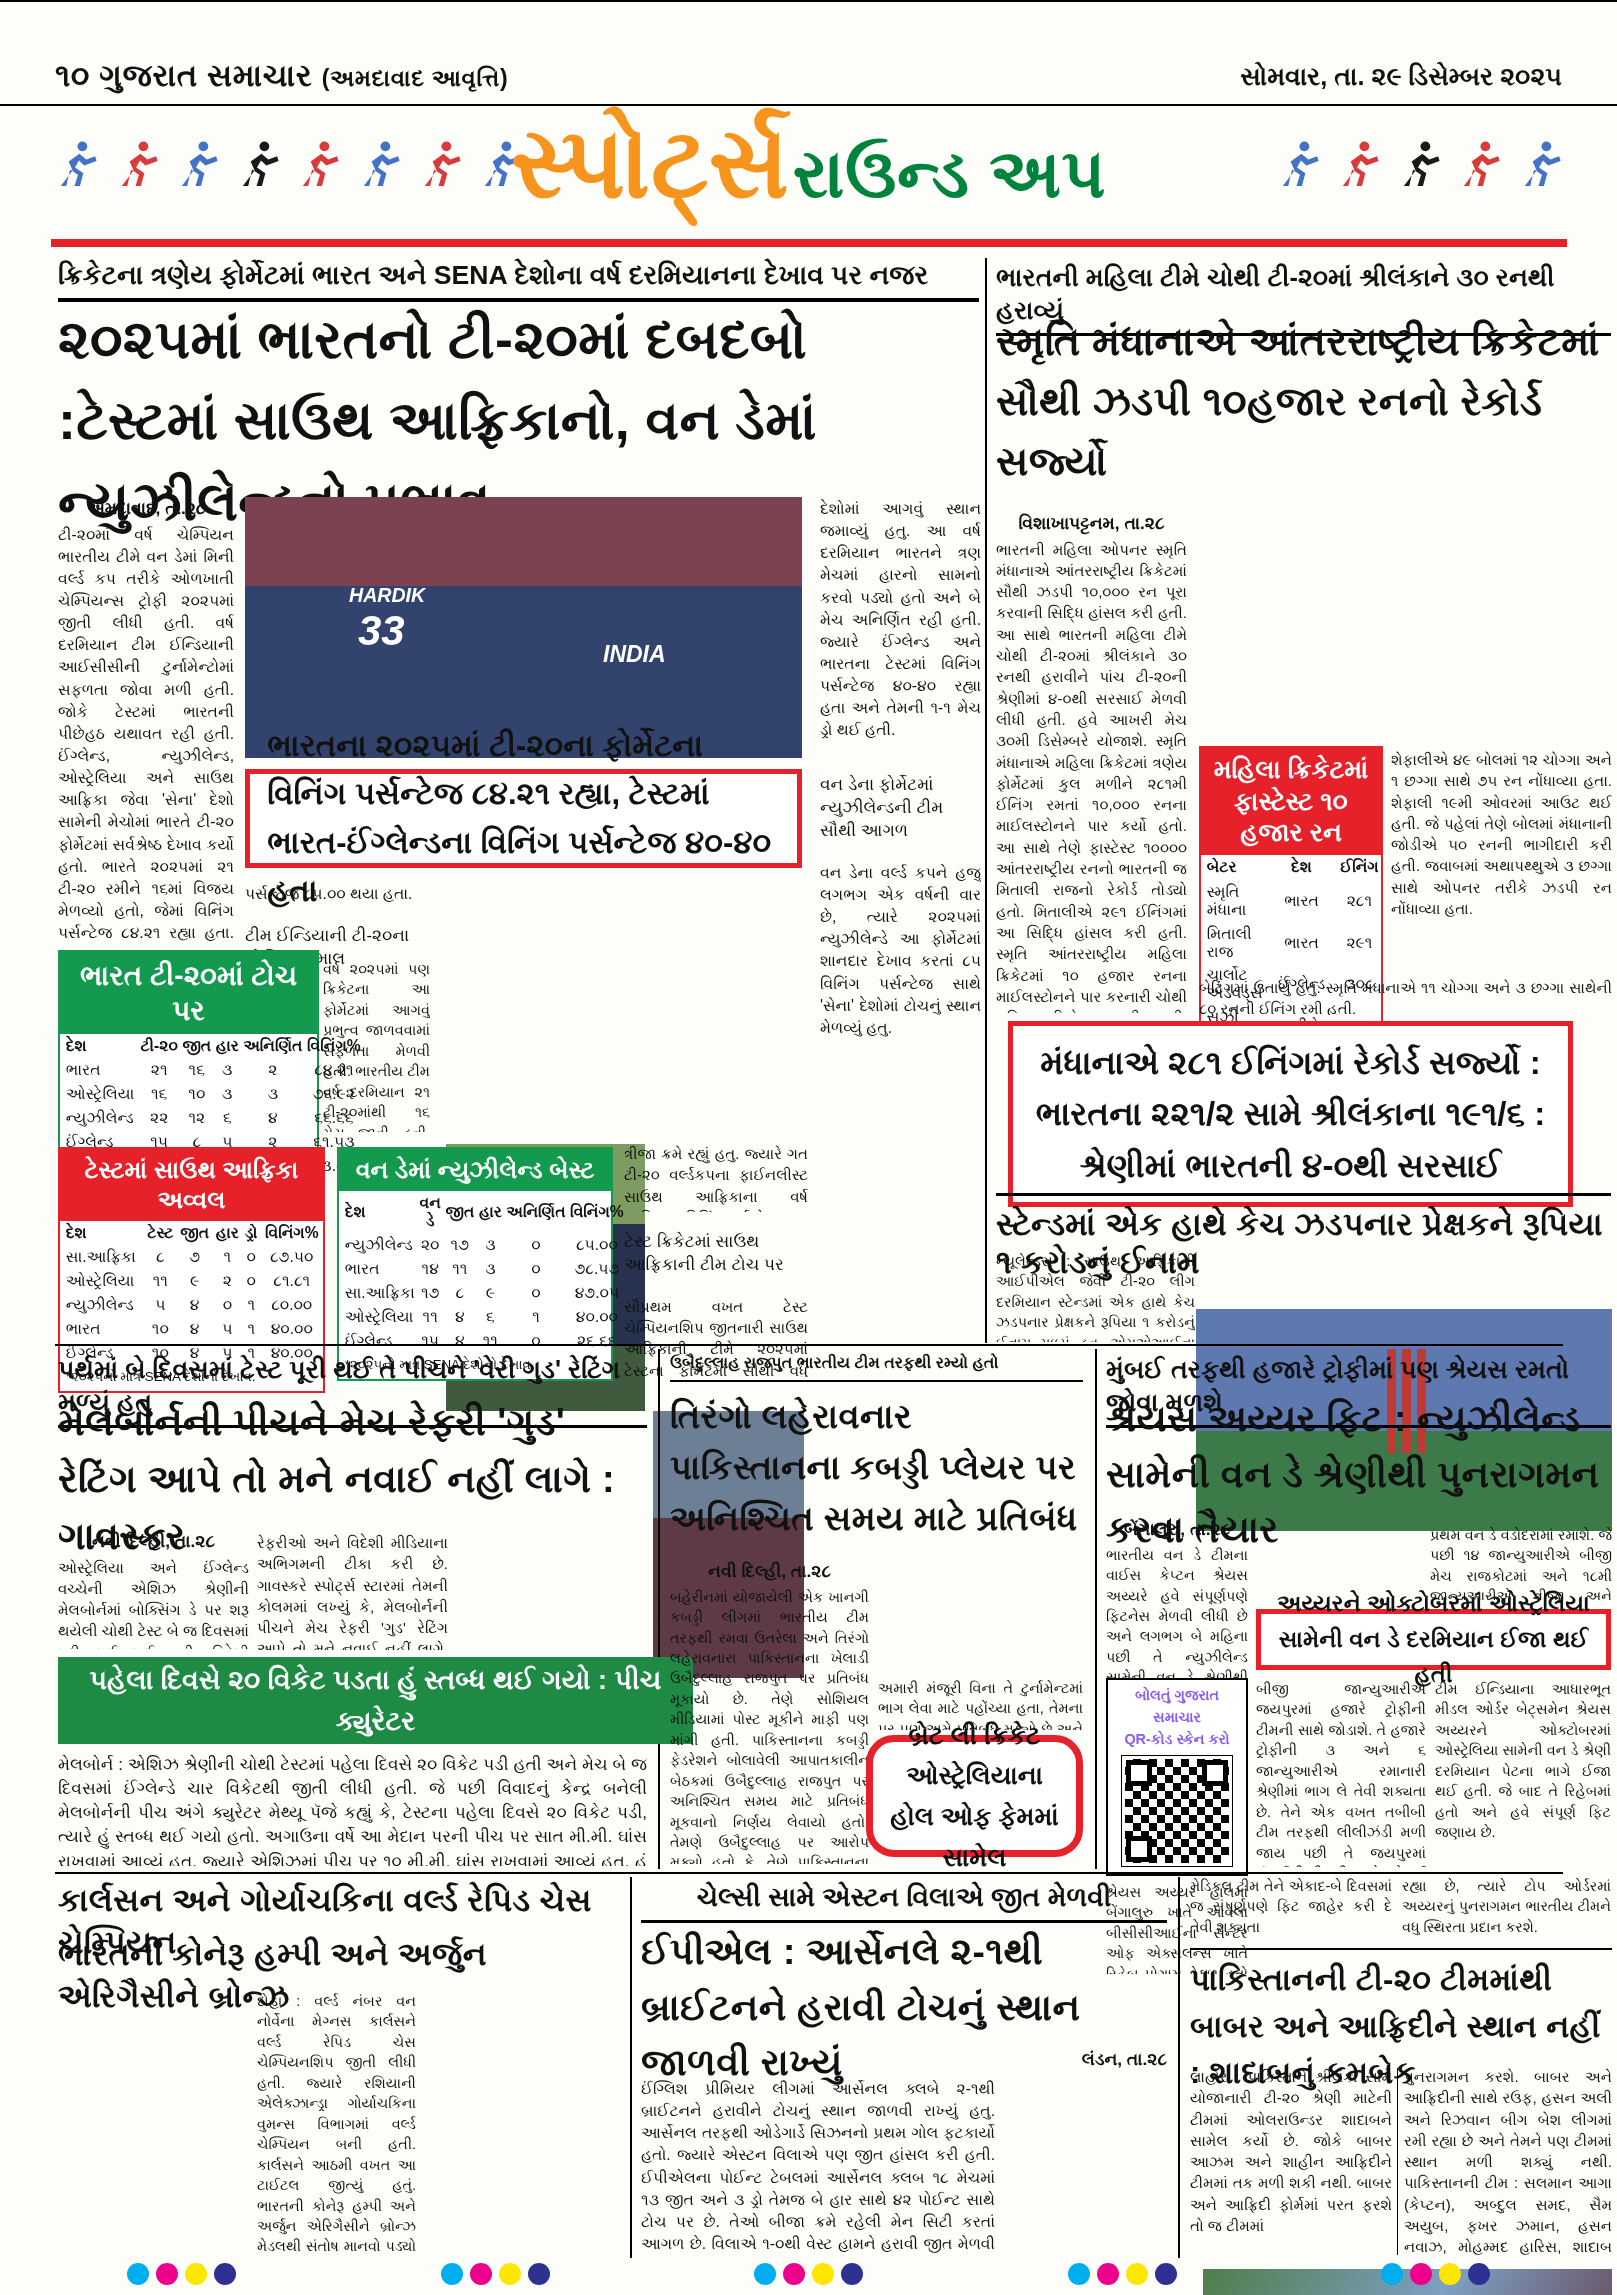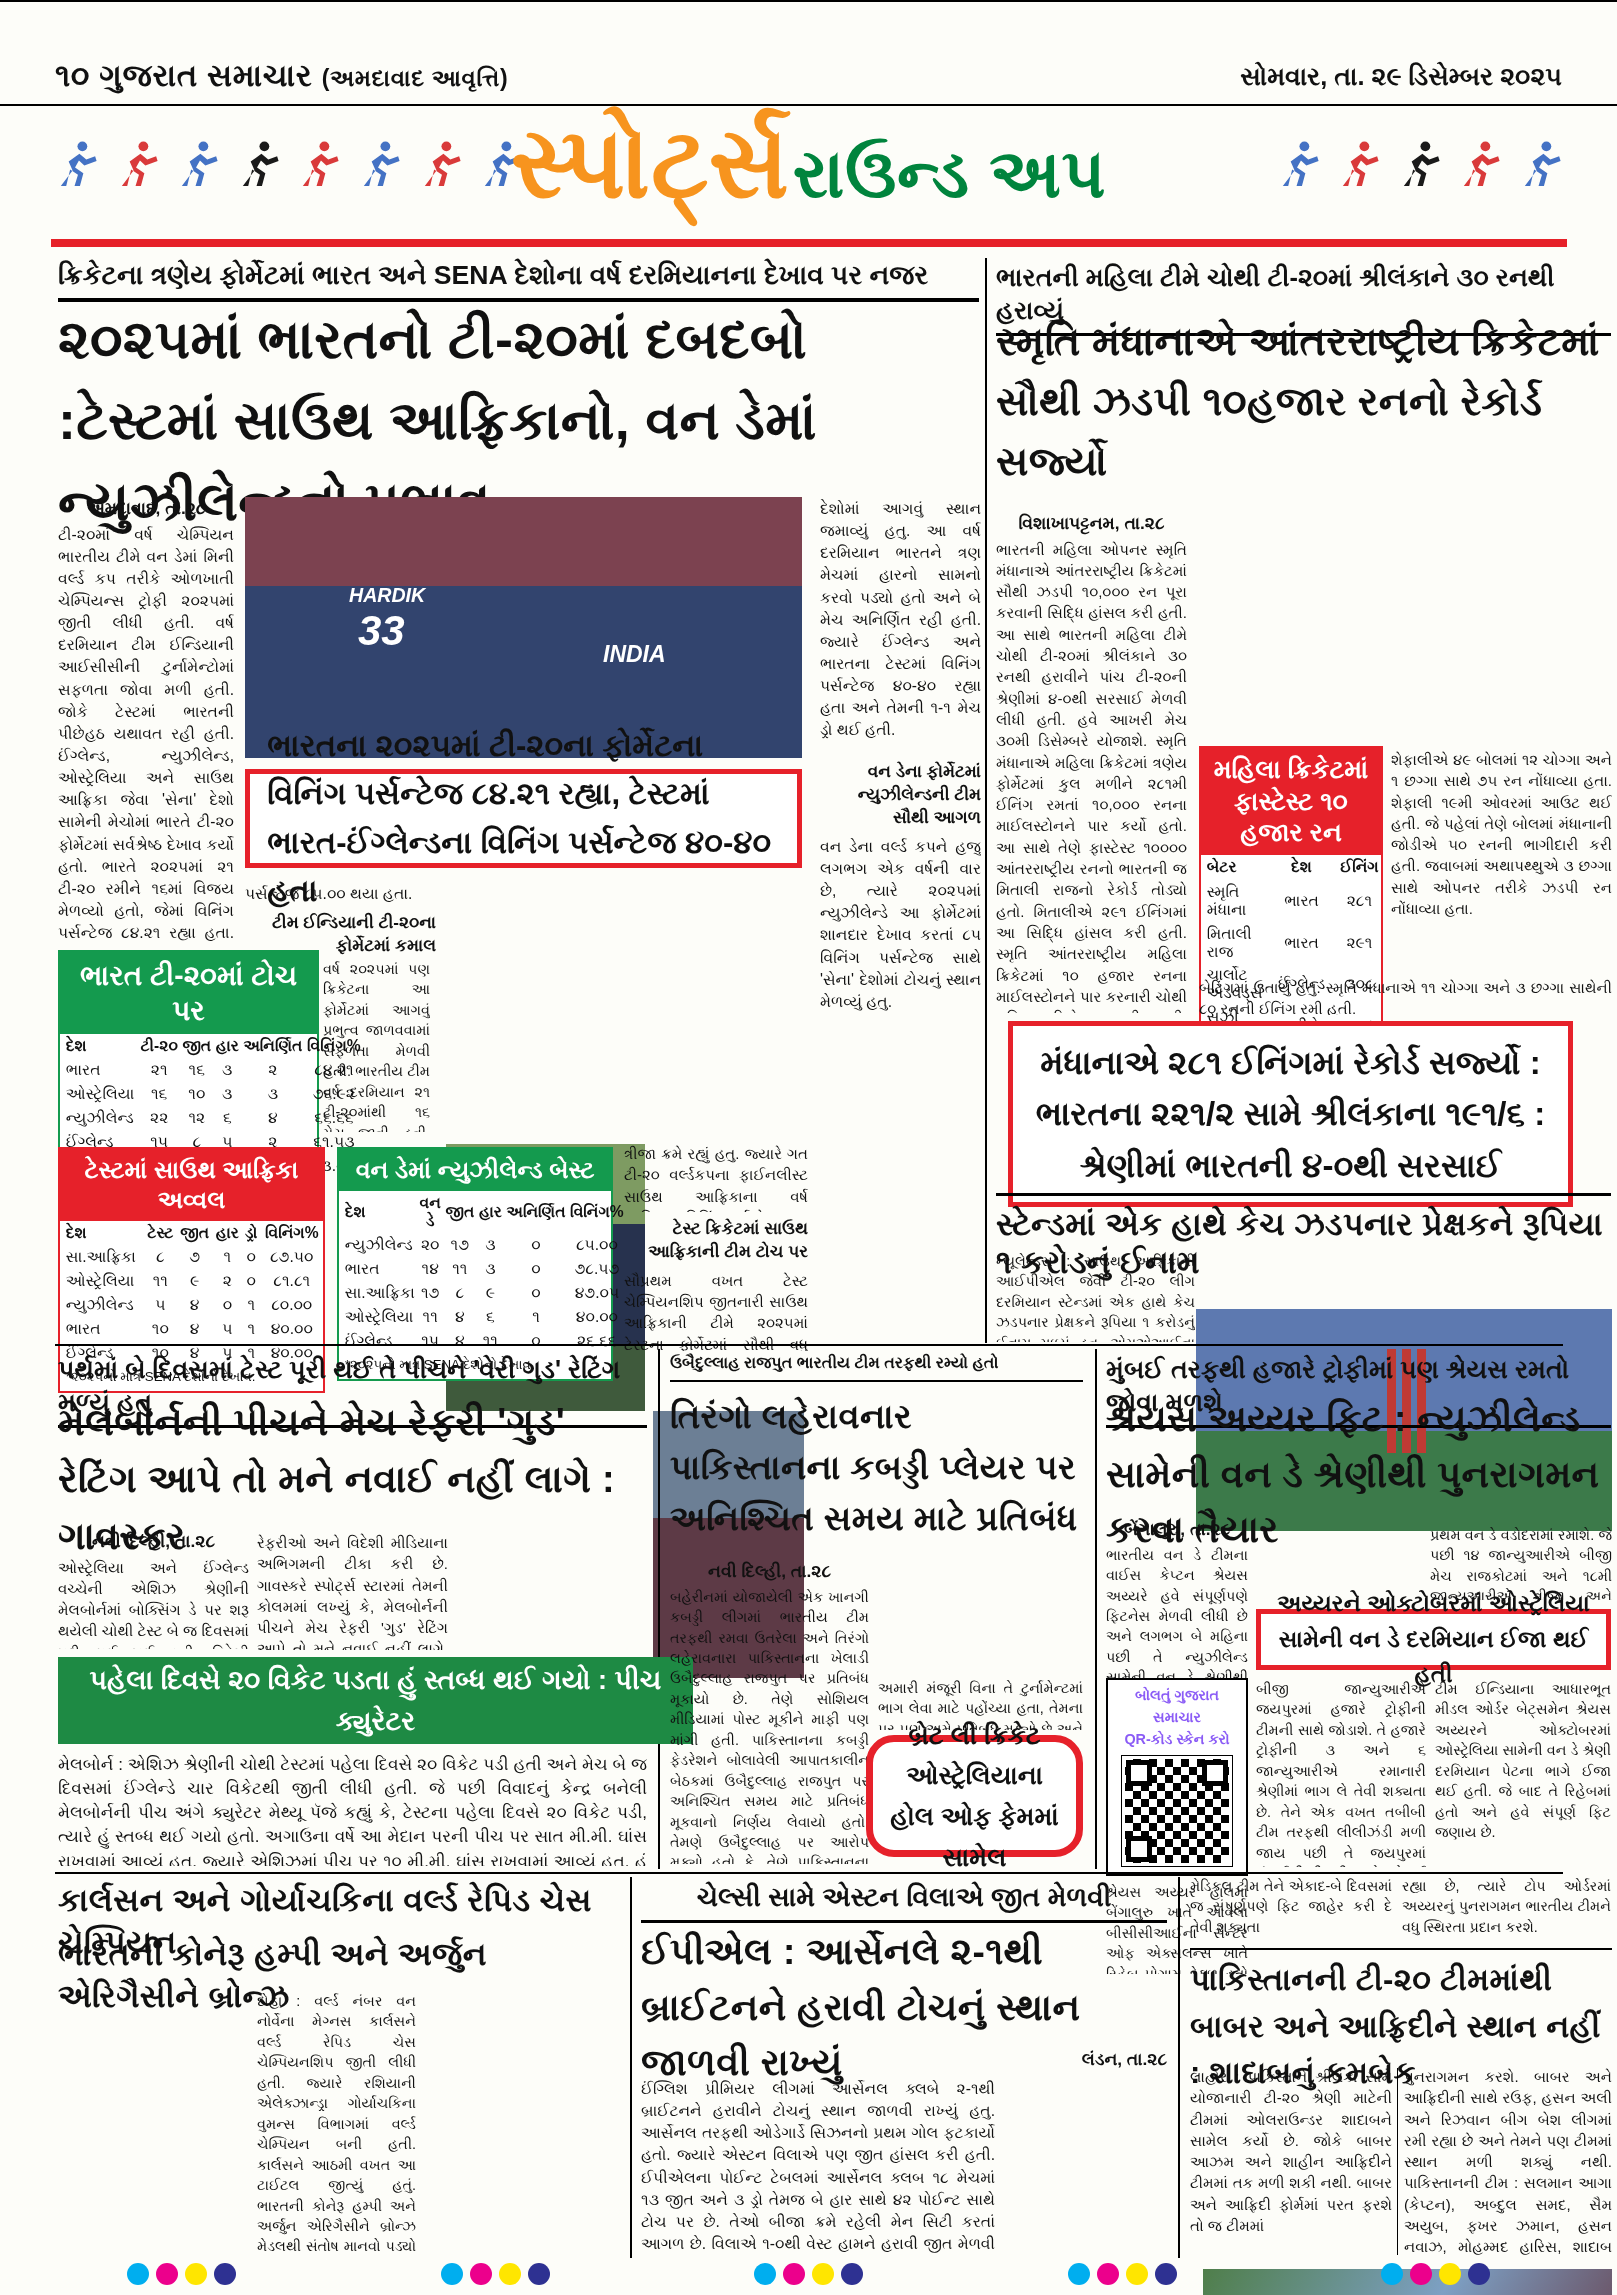--- a/index.html
+++ b/index.html
@@ -13,21 +13,21 @@
   .pg-right{font-weight:700;font-size:25.4px;text-align:right;}
   .mast-title{white-space:nowrap;line-height:1;}
   .mast-main{font-weight:900;font-size:99px;letter-spacing:1.2px;}
   .mast-sub{font-weight:800;font-size:68px;letter-spacing:0.6px;}
   .iconrow{display:flex;align-items:center;gap:11.6px;}
   .athlete{width:49px;height:49px;flex:0 0 auto;}
   .kicker{font-weight:800;border-bottom:4px solid #000;padding-bottom:5.8px;line-height:1.3;}
   .headline{font-weight:900;line-height:1.5;letter-spacing:0.3px;}
   .dateline{font-weight:800;text-align:center;font-size:17.3px;margin-bottom:4.6px;}
   .body{font-size:15.6px;line-height:1.42;text-align:justify;overflow:hidden;}
-  .subhead{font-weight:700;text-align:right;font-size:17px;line-height:1.35;margin:6px 0;text-indent:0;}
+  .subhead{font-weight:400;text-align:left;font-size:17px;line-height:1.35;margin:19px 0;text-indent:0;}
   .photo{background:linear-gradient(160deg,#9aa7b8,#5c6b80);overflow:hidden;position:relative;font-style:italic;}
   .photo .tag{position:absolute;color:#fff;font-weight:800;}
   .callout{border:5.2px solid #e6212a;background:#fff;display:flex;align-items:center;
            font-weight:900;font-size:31px;line-height:1.55;padding:5.8px 17.3px;box-sizing:border-box;}
   .ntable{box-sizing:border-box;background:#fff;font-size:15.6px;}
   .ntable.green{border:2.3px solid #149a4e;}
   .ntable.red{border:2.3px solid #e6212a;}
   .ntable-title{color:#fff;font-weight:900;text-align:center;padding:5.8px 2.3px;line-height:1.25;}
   .ntable.green .ntable-title{background:#149a4e;}
   .ntable.red .ntable-title{background:#e6212a;}

